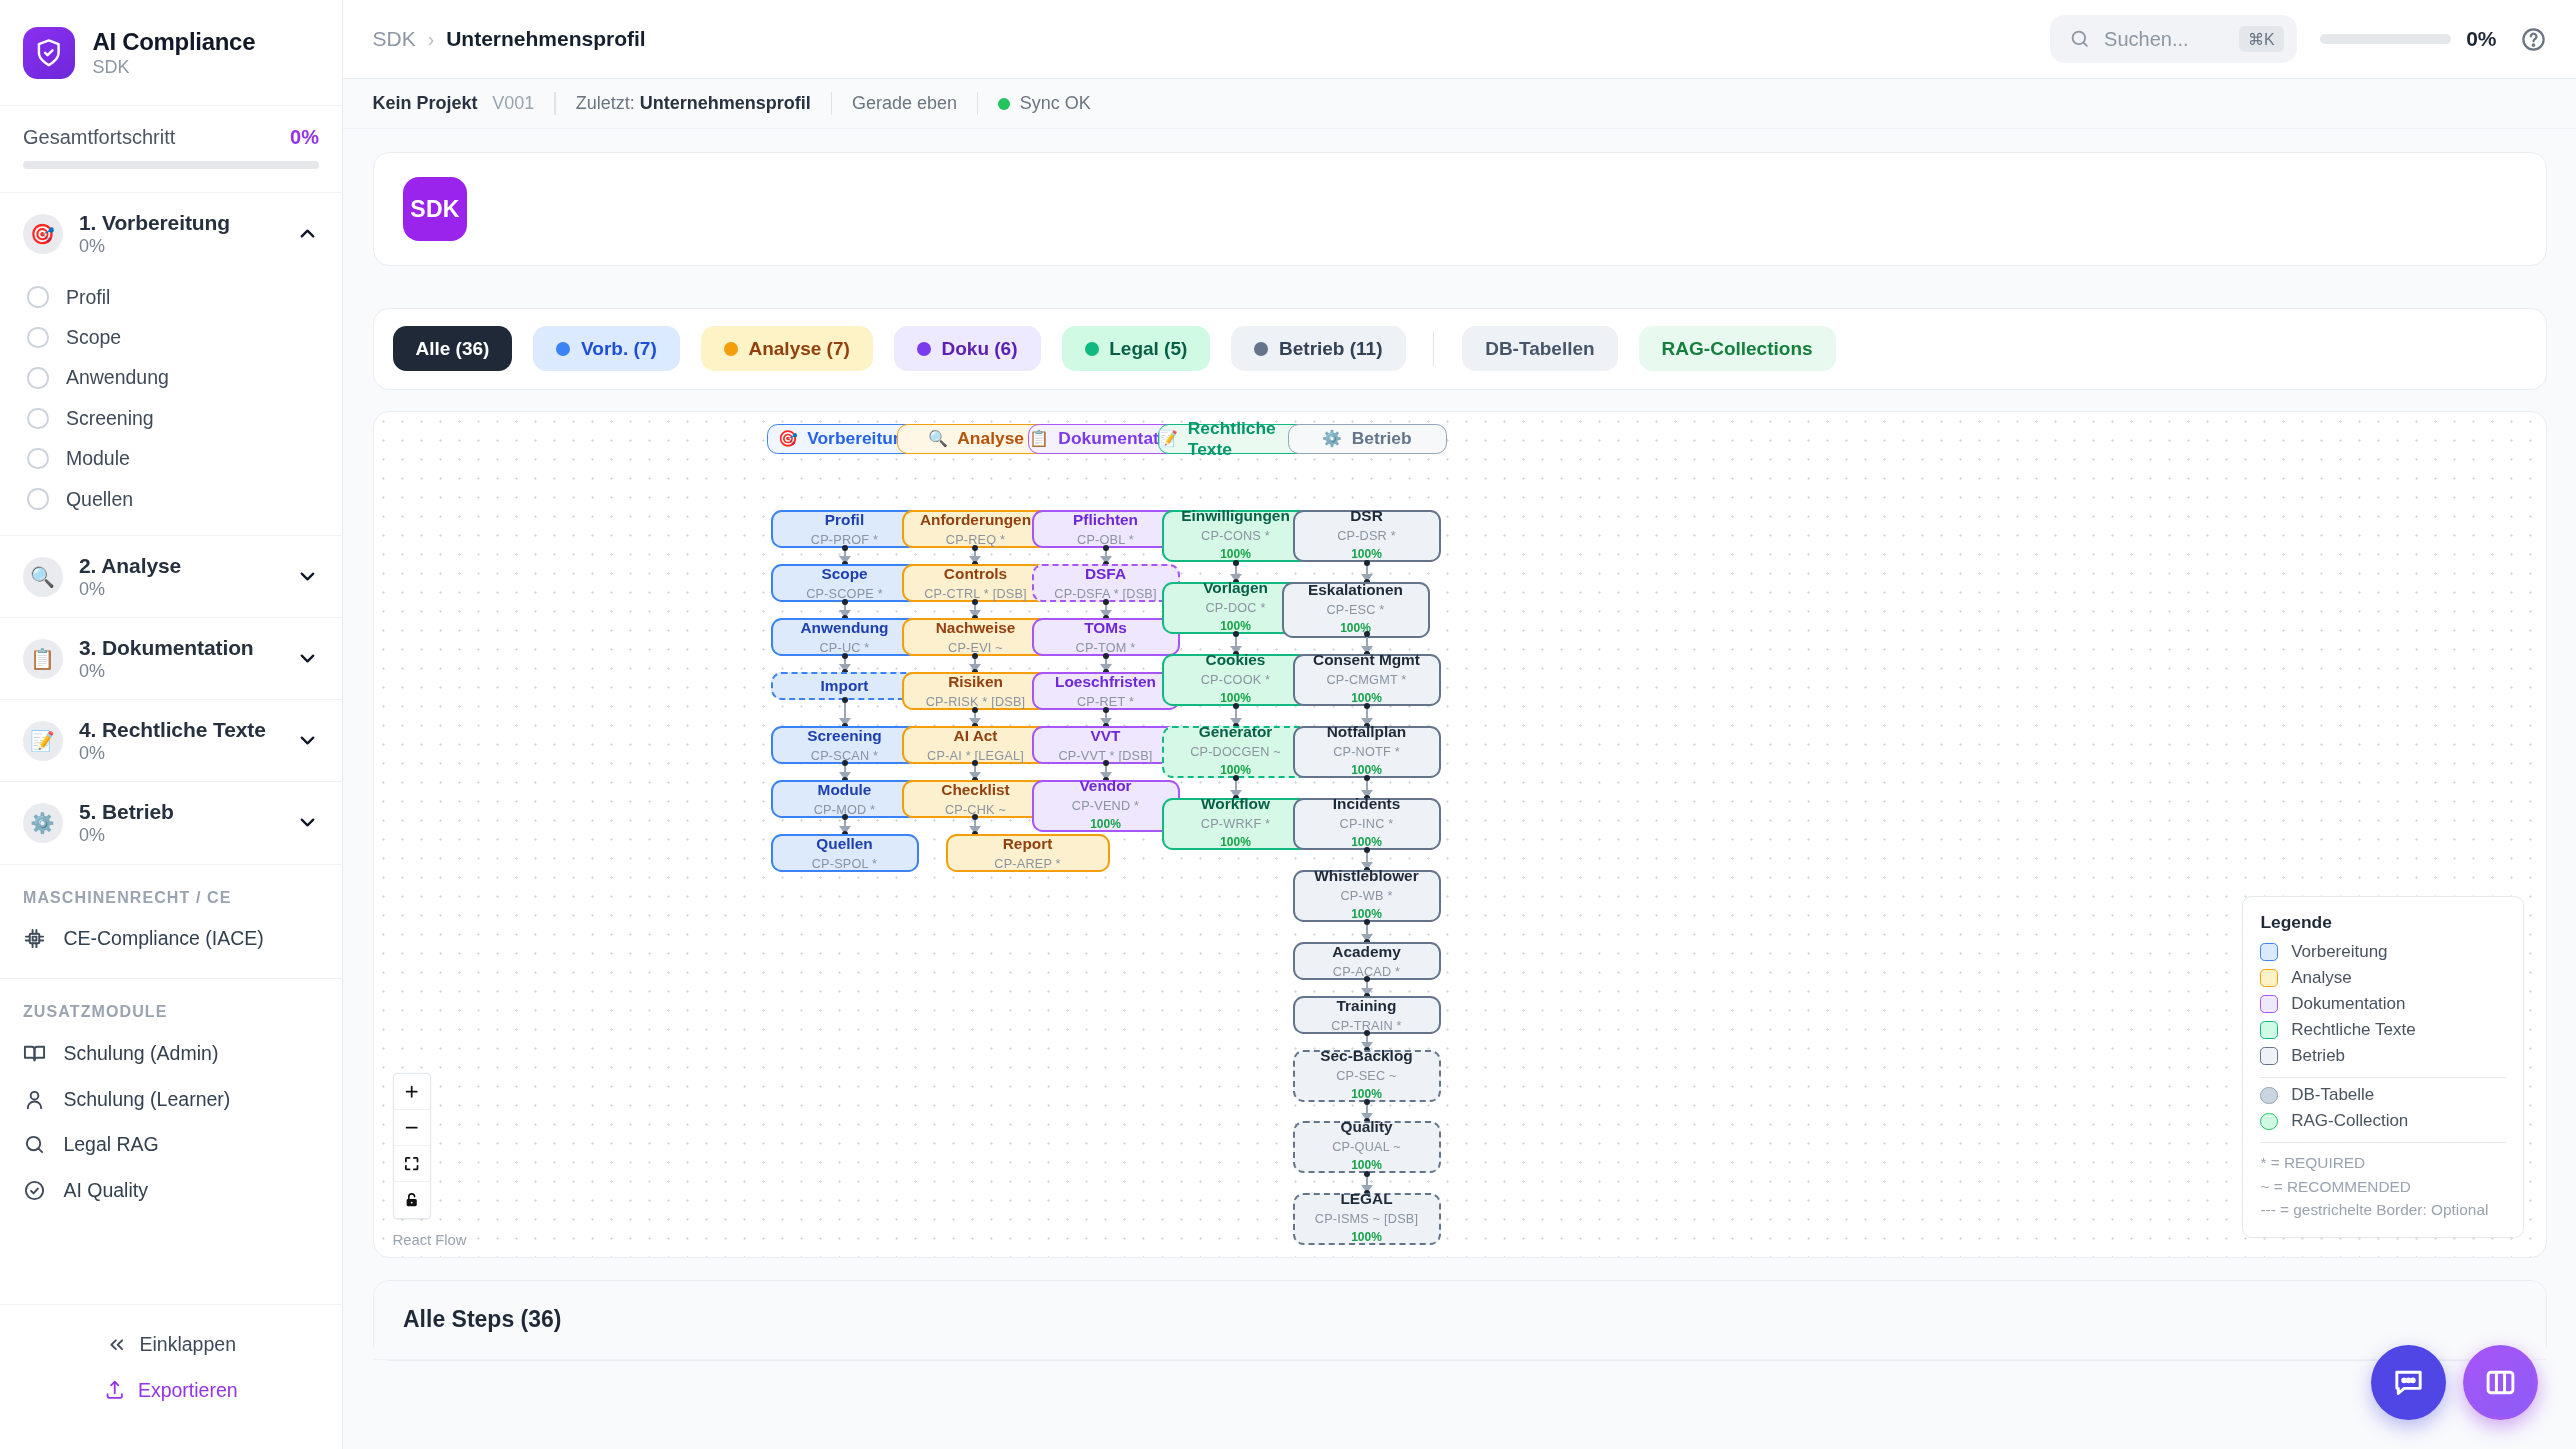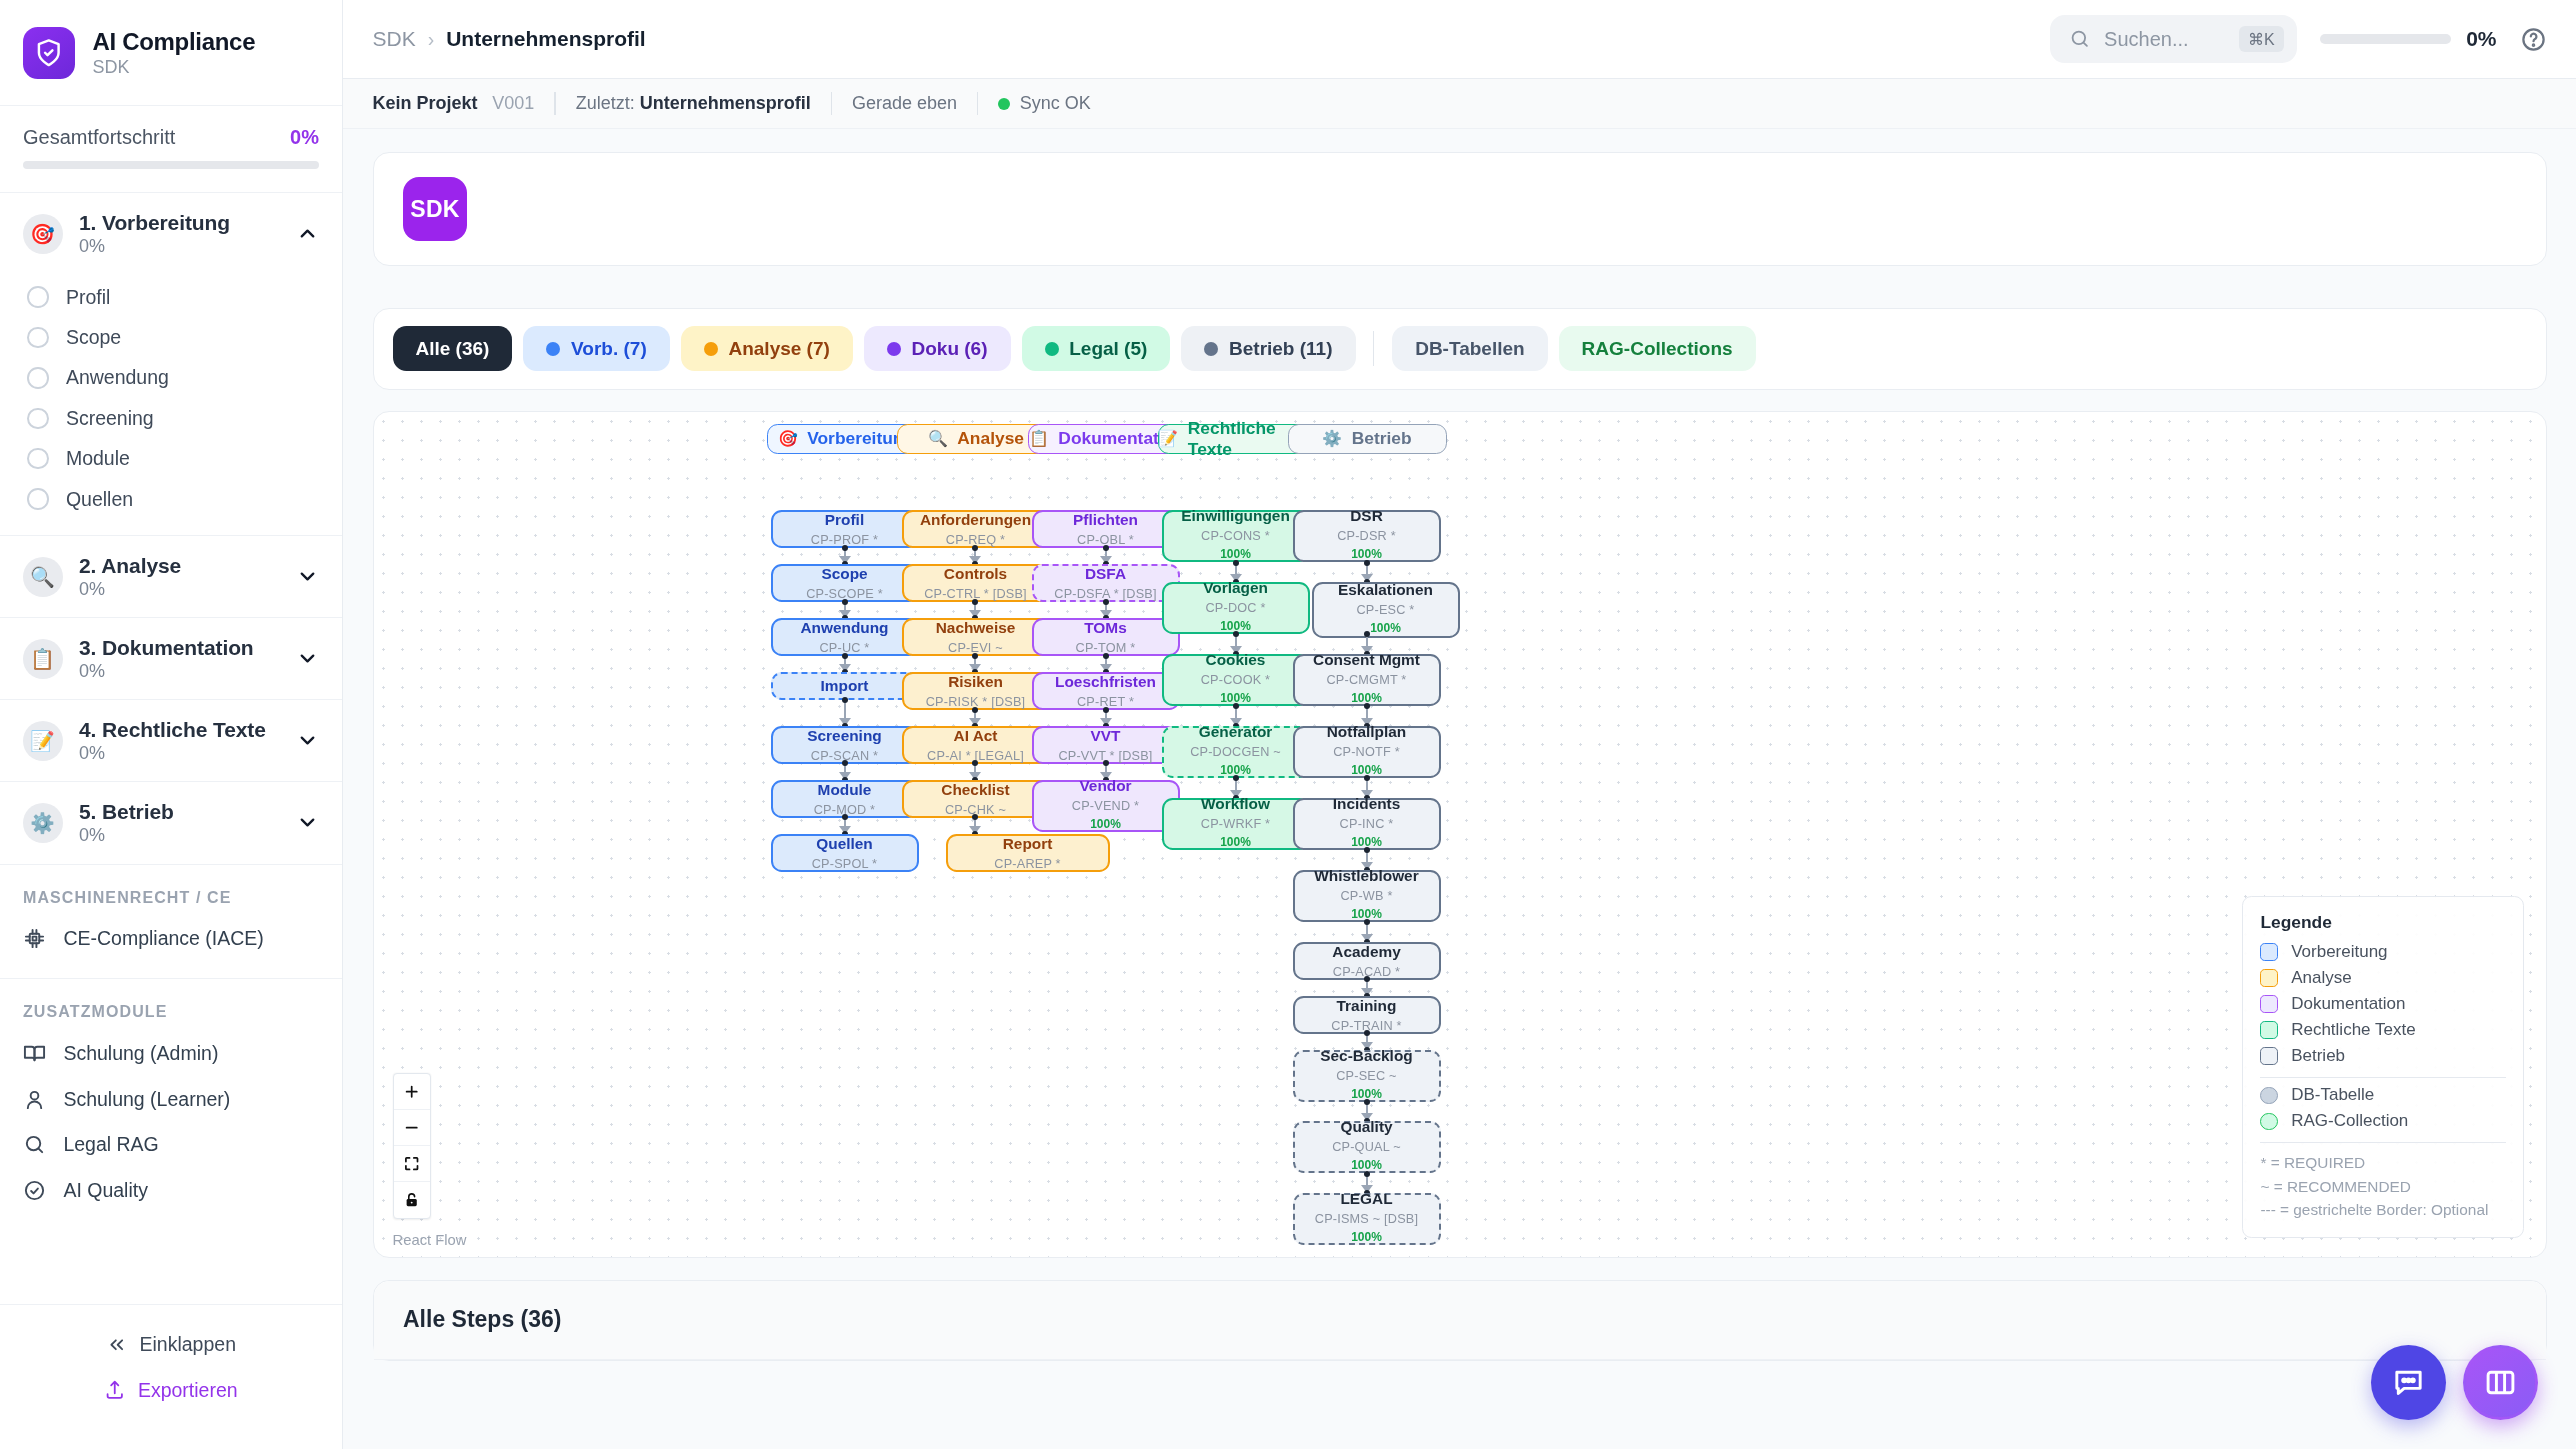--- a/index.html
+++ b/index.html
@@ -94,21 +94,21 @@
 
   .content { flex: 1; overflow: hidden; padding: 23px 29.5px 0 29.5px; }
 
   .card { background: #ffffff; border: 1.3px solid #e9edf2; border-radius: 16px; }
 
   .hero { display: flex; align-items: center; gap: 23px; padding: 24px 29.5px; margin-bottom: 21.5px; }
   .hero-logo { width: 64px; height: 64px; border-radius: 16px; background: #9b24ec; color: #fff; display: flex; align-items: center; justify-content: center; font-size: 23px; font-weight: 700; letter-spacing: 0.3px; flex: none; }
   .hero-title { font-size: 28px; font-weight: 700; color: #0f172a; letter-spacing: -0.3px; }
   .hero-sub { font-size: 19.5px; color: #7c8593; margin-top: 6.7px; }
 
-  .filterbar { display: flex; align-items: center; gap: 11px; padding: 17.4px 19px; margin-bottom: 21.5px; margin-top: 42px; }
+  .filterbar { display: flex; align-items: center; gap: 21px; padding: 17.4px 19px; margin-bottom: 21.5px; margin-top: 42px; }
   .pill { display: flex; align-items: center; gap: 10.7px; border-radius: 13.4px; padding: 11.4px 23px; font-size: 19px; font-weight: 600; cursor: pointer; white-space: nowrap; }
   .pill-dot { width: 14px; height: 14px; border-radius: 50%; flex: none; }
   .pill-sep { width: 1.3px; height: 35px; background: #e1e6ec; margin: 0 6.7px; }
 
   .flowcard { position: relative; height: 847px; margin-bottom: 21.5px; overflow: hidden; background:#ffffff;
      background-image: radial-gradient(#d8dde4 1.1px, transparent 1.1px); background-size: 19px 19px; }
 
   .grp { position: absolute; border-radius: 10.7px; display: flex; align-items: center; justify-content: center; gap: 9.4px; font-size: 17.4px; font-weight: 600; }
   .grp span.g-ico { font-size: 16px; }
 
@@ -682,21 +682,21 @@
           <div class="node" style="left: 919px; top: 98px; width: 148px; height: 52px; background: rgb(238, 242, 247); border: 2px solid rgb(100, 116, 139);">
             <div class="n-title" style="color:#1f2937">DSR</div>
             <div class="n-code">CP-DSR *</div>
             <div class="n-pct">100%</div>
             <div class="n-bar"></div>
           </div>
           <div class="edge" style="left: 992px; top: 151px; width: 2px; height: 13px;"></div>
           <div class="arrow" style="left: 987px; top: 162px;"></div>
           <div class="edge-dot" style="left: 990px; top: 148px;"></div>
           <div class="edge-dot" style="left: 990px; top: 167px;"></div>
-          <div class="node" style="left: 938px; top: 170px; width: 148px; height: 56px; background: rgb(238, 242, 247); border: 2px solid rgb(100, 116, 139);">
+          <div class="node" style="left: 908px; top: 170px; width: 148px; height: 56px; background: rgb(238, 242, 247); border: 2px solid rgb(100, 116, 139);">
             <div class="n-title" style="color:#1f2937">Eskalationen</div>
             <div class="n-code">CP-ESC *</div>
             <div class="n-pct">100%</div>
             <div class="n-bar"></div>
           </div>
           <div class="edge" style="left: 992px; top: 222px; width: 2px; height: 13px;"></div>
           <div class="arrow" style="left: 987px; top: 234px;"></div>
           <div class="edge-dot" style="left: 990px; top: 219px;"></div>
           <div class="edge-dot" style="left: 990px; top: 239px;"></div>
           <div class="node" style="left: 919px; top: 242px; width: 148px; height: 52px; background: rgb(238, 242, 247); border: 2px solid rgb(100, 116, 139);">

